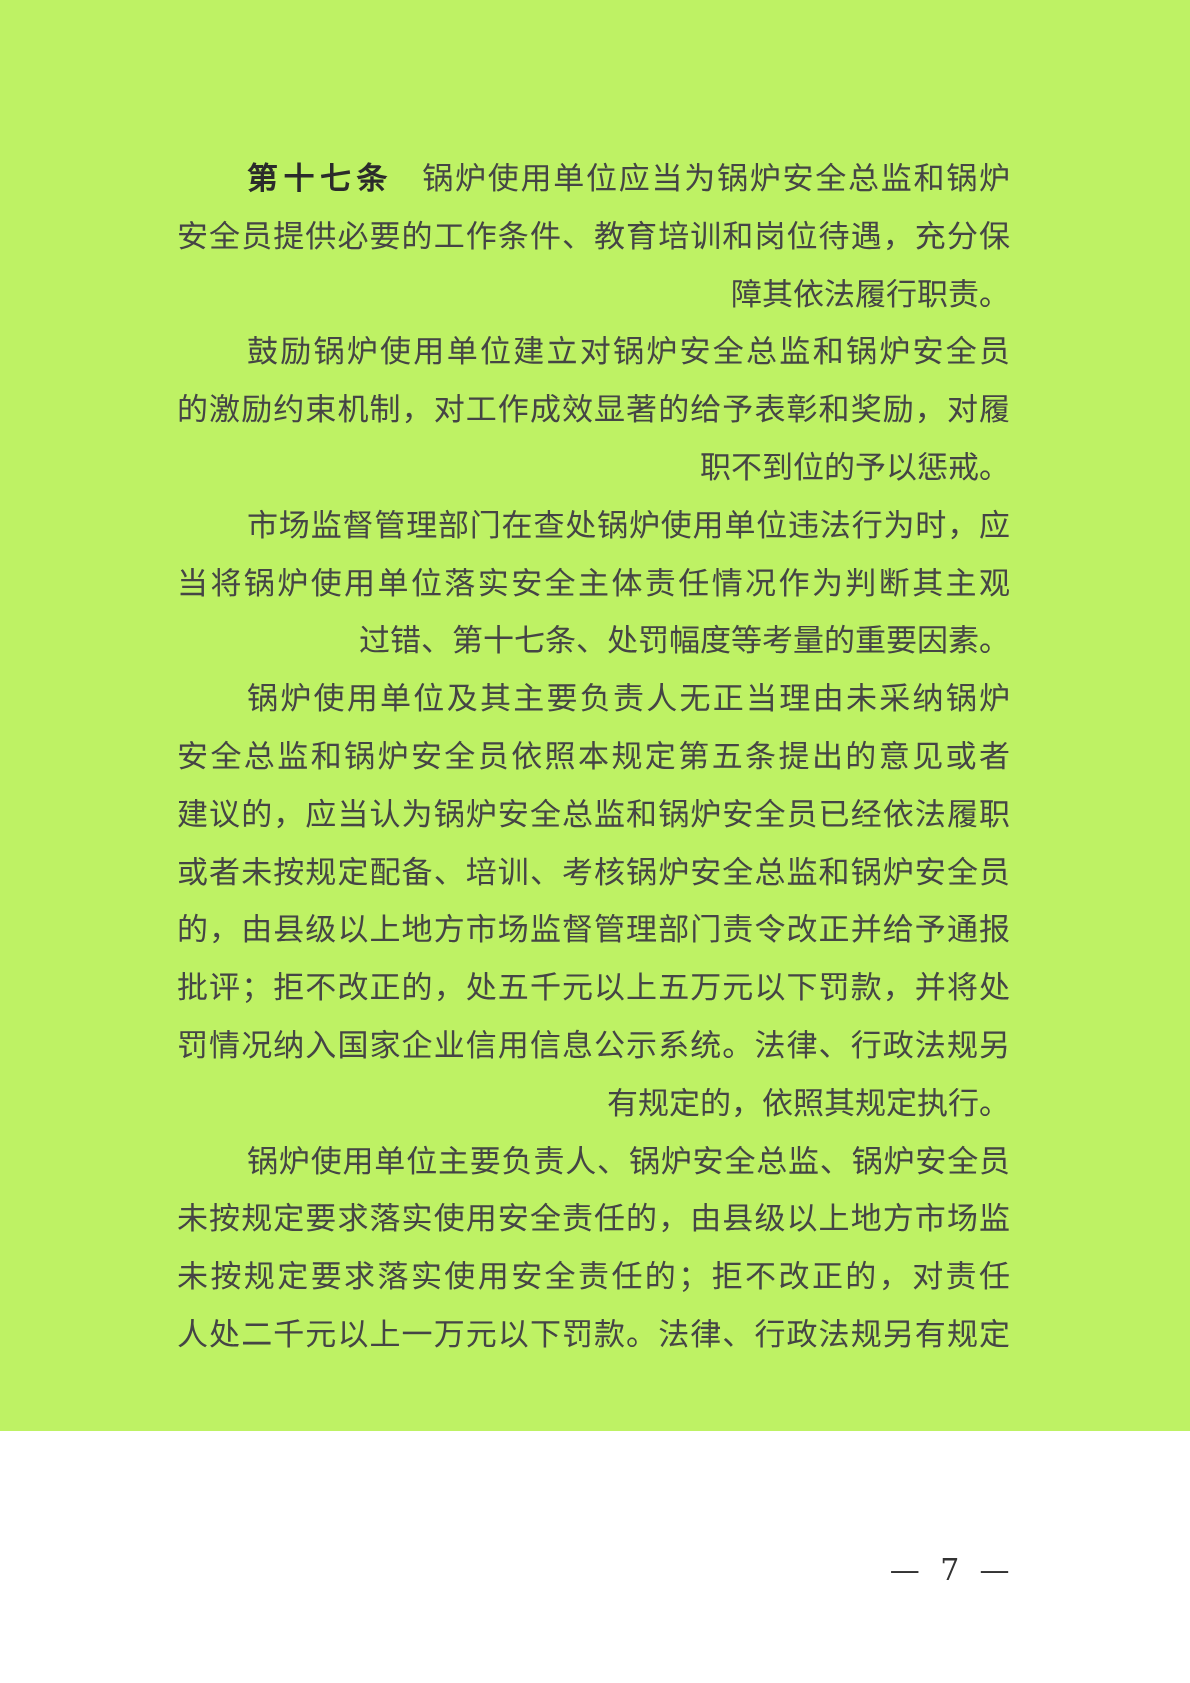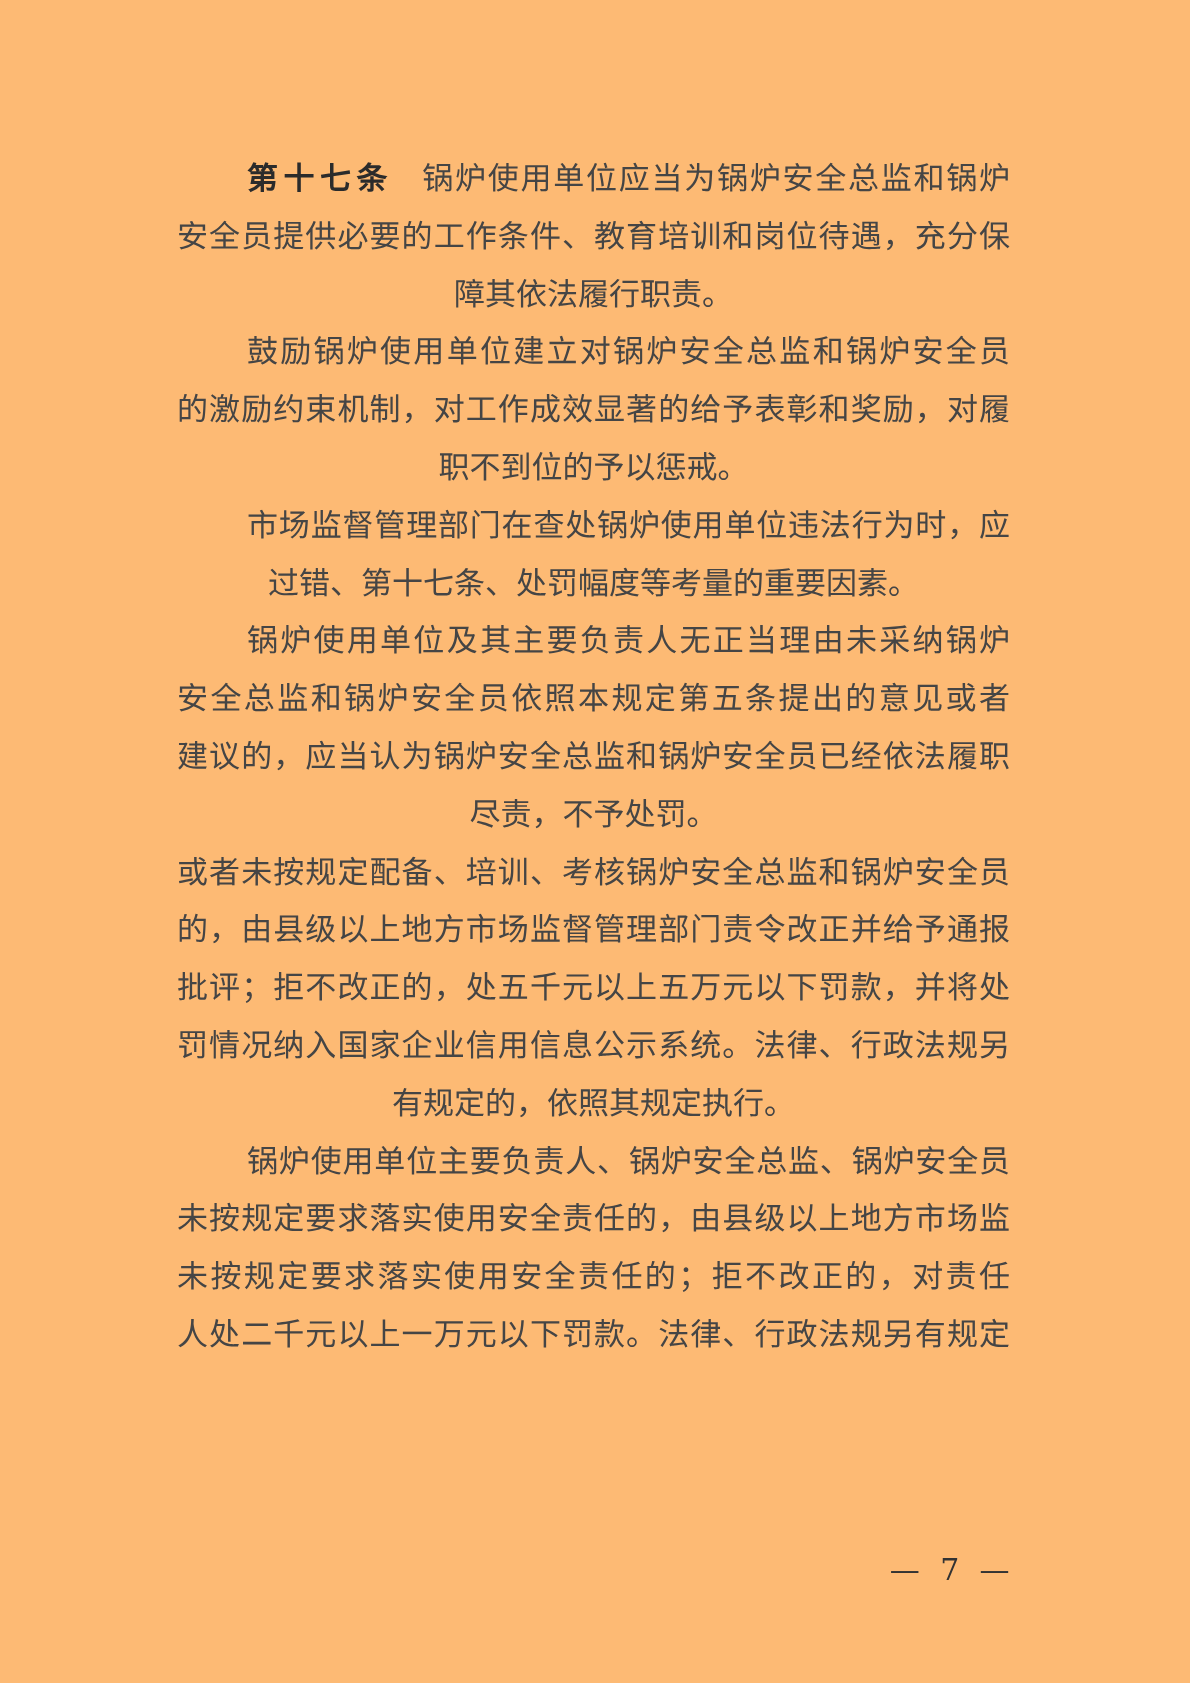--- a/index.html
+++ b/index.html
@@ -7,36 +7,36 @@
     padding: 0;
     width: 1190px;
     height: 1683px;
     background: #ffffff;
     overflow: hidden;
     font-family: "DejaVu Serif", serif;
   }
   .page {
     position: relative;
     width: 1190px;
-    height: 1683px;
-    background: #fdba74;
+    height: 1431px;
+    background: #bef264;
   }
   .text-block {
     position: absolute;
     left: 177px;
     top: 150px;
     width: 833px;
     color: #454545;
     font-size: 31px;
   }
   .line {
     height: 57.8px;
     line-height: 57.8px;
     white-space: nowrap;
-    text-align: center;
+    text-align: right;
   }
   .line.fill {
     text-align: justify;
     text-align-last: justify;
     text-justify: inter-character;
   }
   .line.indent {
     padding-left: 70px;
   }
   .article-no {
@@ -63,25 +63,25 @@
 
 <div class="page">
   <div class="text-block">
       <div class="line indent fill"><span class="article-no">第十七条</span><span>锅炉使用单位应当为锅炉安全总监和锅炉</span></div>
       <div class="line fill"><span>安全员提供必要的工作条件、教育培训和岗位待遇，充分保</span></div>
       <div class="line"><span>障其依法履行职责。</span></div>
       <div class="line indent fill"><span>鼓励锅炉使用单位建立对锅炉安全总监和锅炉安全员</span></div>
       <div class="line fill"><span>的激励约束机制，对工作成效显著的给予表彰和奖励，对履</span></div>
       <div class="line"><span>职不到位的予以惩戒。</span></div>
       <div class="line indent fill"><span>市场监督管理部门在查处锅炉使用单位违法行为时，应</span></div>
+      <div class="line fill"><span>当将锅炉使用单位落实安全主体责任情况作为判断其主观</span></div>
       <div class="line"><span>过错、第十七条、处罚幅度等考量的重要因素。</span></div>
       <div class="line indent fill"><span>锅炉使用单位及其主要负责人无正当理由未采纳锅炉</span></div>
       <div class="line fill"><span>安全总监和锅炉安全员依照本规定第五条提出的意见或者</span></div>
       <div class="line fill"><span>建议的，应当认为锅炉安全总监和锅炉安全员已经依法履职</span></div>
-      <div class="line"><span>尽责，不予处罚。</span></div>
       <div class="line fill"><span>或者未按规定配备、培训、考核锅炉安全总监和锅炉安全员</span></div>
       <div class="line fill"><span>的，由县级以上地方市场监督管理部门责令改正并给予通报</span></div>
       <div class="line fill"><span>批评；拒不改正的，处五千元以上五万元以下罚款，并将处</span></div>
       <div class="line fill"><span>罚情况纳入国家企业信用信息公示系统。法律、行政法规另</span></div>
       <div class="line"><span>有规定的，依照其规定执行。</span></div>
       <div class="line indent fill"><span>锅炉使用单位主要负责人、锅炉安全总监、锅炉安全员</span></div>
       <div class="line fill"><span>未按规定要求落实使用安全责任的，由县级以上地方市场监</span></div>
       <div class="line fill"><span>未按规定要求落实使用安全责任的；拒不改正的，对责任</span></div>
       <div class="line fill"><span>人处二千元以上一万元以下罚款。法律、行政法规另有规定</span></div>
     </div>

